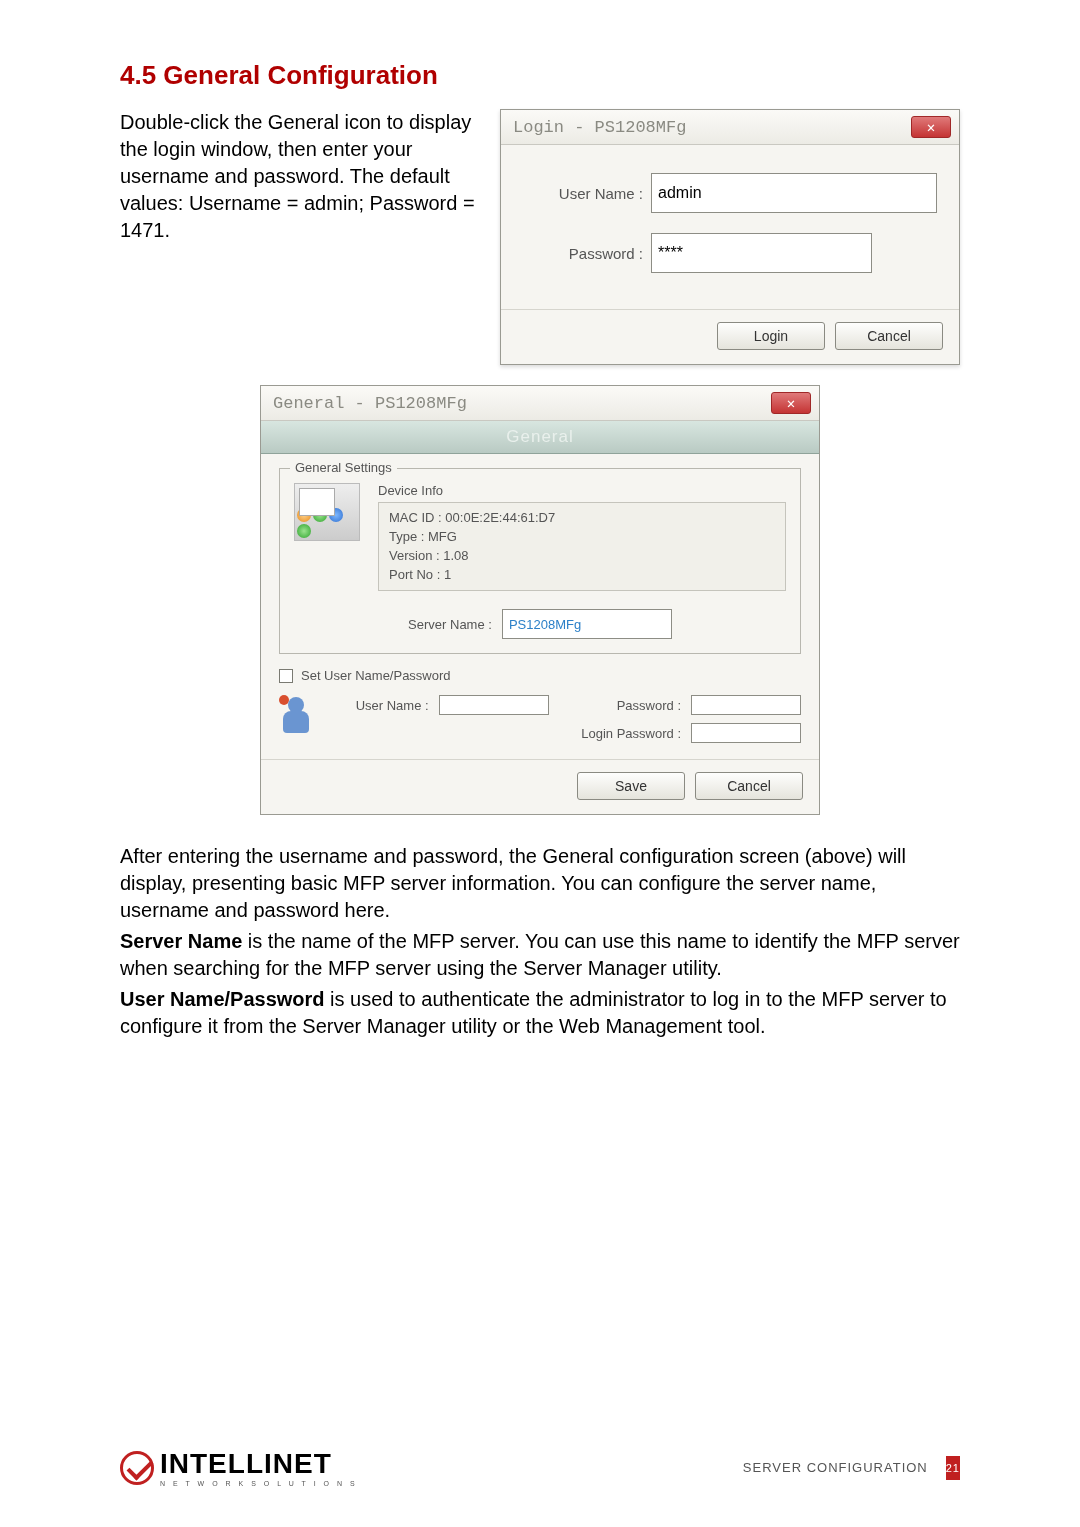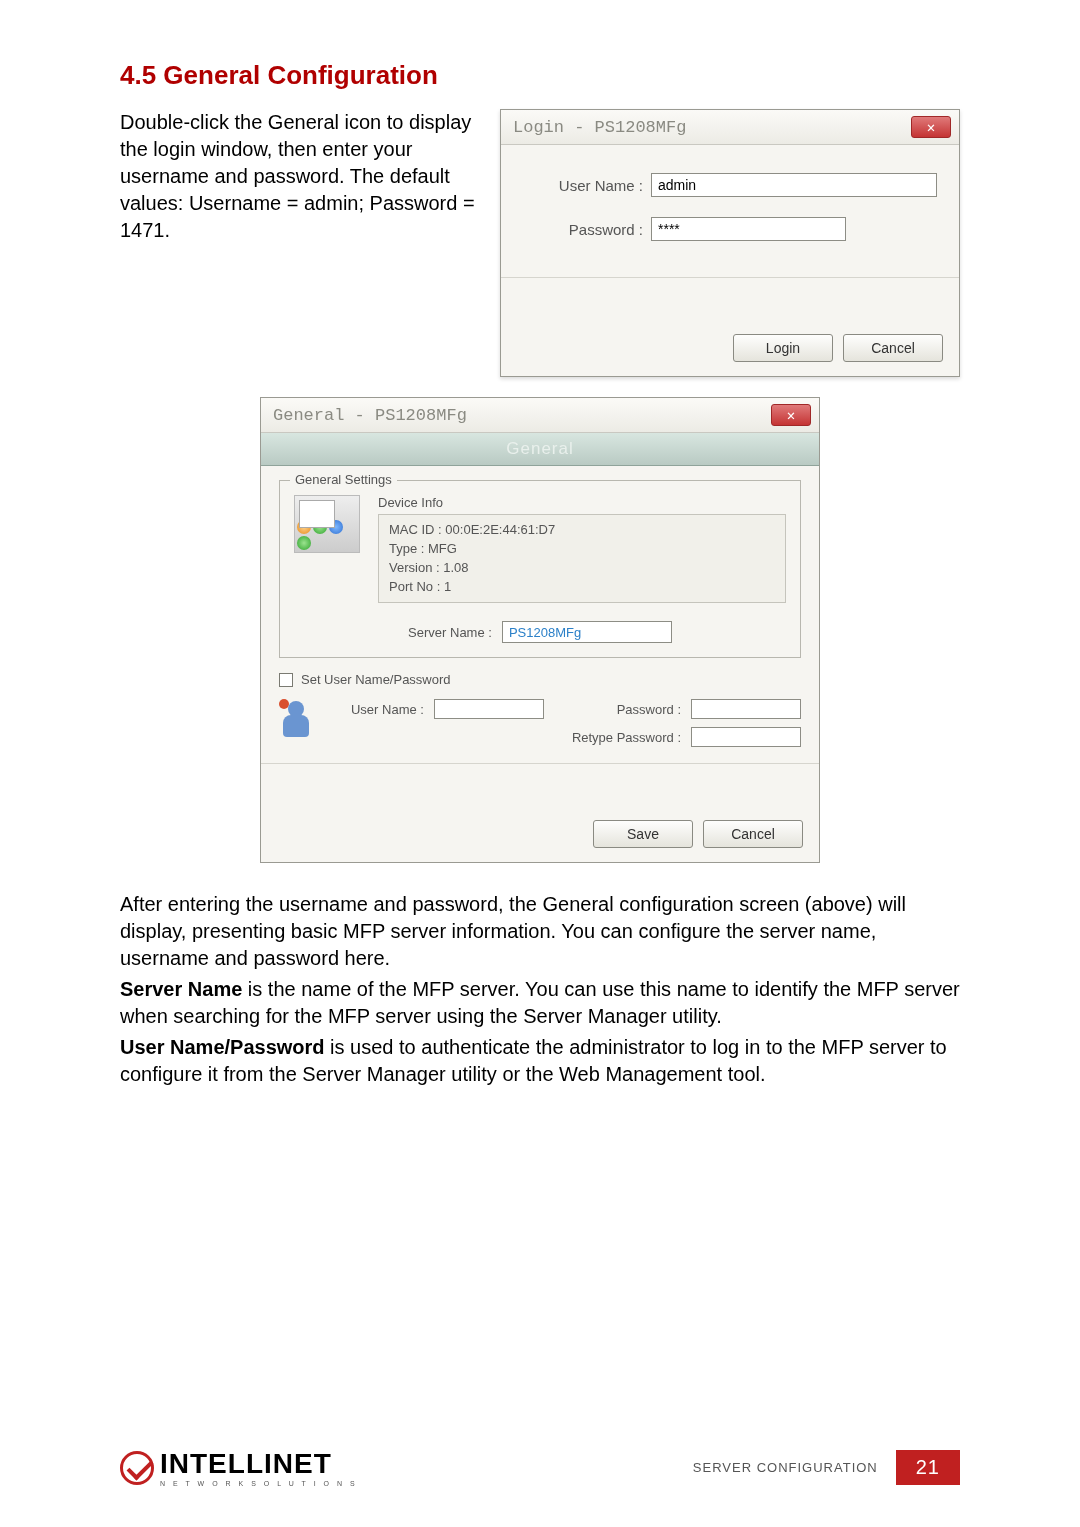--- a/index.html
+++ b/index.html
@@ -42,33 +42,32 @@
     background: linear-gradient(#e07a7a,#c43434);
     border: 1px solid #a02828;
     border-radius: 3px;
     display:flex;align-items:center;justify-content:center;
     color:#fff; font-weight:bold; font-size:14px;
   }
   .dlg-body { padding: 28px 22px 16px 22px; }
   .field-row { display:flex; align-items:center; margin-bottom:20px; gap:8px; }
   .field-label { width:120px; text-align:right; font-size:15px; color:#555; }
   .text-input {
-    flex:1; height:24px; border:1px solid #8d8d85;
-    background:#fff; font-size:14px; padding:2px 6px;
+    flex:1; height:40px; border:1px solid #8d8d85;
+    background:#fff; font-size:16px; padding:2px 6px;
     font-family: Tahoma, sans-serif;
   }
   .btn-row { display:flex; justify-content:flex-end; gap:10px; padding:12px 16px 14px 16px; border-top:1px solid #d6d5ce; }
   .win-btn {
-    width:100px; height:28px;
+    width:108px; height:28px;
     border:1px solid #8a8a82;
     background:linear-gradient(#fefefd,#e5e4dc);
     font-size:14px; color:#333;
     display:flex;align-items:center;justify-content:center;
     border-radius:3px;
-    margin-top:44px;
   }
   .general-dialog {
     width: 560px;
     margin: 0 auto 28px auto;
     border:1px solid #9a9a92;
     background:#f6f5f1;
     font-size:13px;
     color:#555;
   }
   .tabheader {
@@ -108,21 +107,21 @@
   .mini { width:14px;height:14px; border-radius:50%; }
   .mini.g{background:radial-gradient(#9be38f,#2da32b);}
   .mini.o{background:radial-gradient(#ffd18a,#e68a1a);}
   .mini.b{background:radial-gradient(#7eb8ff,#2f6fd0);}
   .devinfo-box {
     flex:1; border:1px solid #c5c4bc; padding:6px 10px; font-size:13px; line-height:1.45;
     background:#f1f0ea;
   }
   .devinfo-legend { font-size:13px; color:#555; margin-bottom:4px; }
   .sname-row { display:flex; justify-content:center; align-items:center; margin-top:18px; gap:10px; }
-  .sname-input { width:170px; height:22px; border:1px solid #8d8d85; background:#fff; font-size:13px; padding:2px 6px; color:#2c80c8; }
+  .sname-input { width:170px; height:30px; border:1px solid #8d8d85; background:#fff; font-size:13px; padding:2px 6px; color:#2c80c8; }
   .cred-row { display:flex; align-items:center; gap:8px; margin-top:10px; }
   .checkbox { width:14px;height:14px;border:1px solid #7a7a72;background:#fff; display:inline-block; }
   .cred-fields { margin-top:12px; display:flex; gap:20px; align-items:flex-start; }
   .user-icon { width:34px;height:44px; position:relative; }
   .user-icon .head{width:16px;height:16px;background:#6a95d1;border-radius:50%;position:absolute;top:2px;left:9px;}
   .user-icon .body{width:26px;height:22px;background:#6a95d1;border-radius:8px 8px 4px 4px;position:absolute;top:16px;left:4px;}
   .user-icon .dot{width:10px;height:10px;background:#d94f2e;border-radius:50%;position:absolute;top:0;left:0;}
   .cred-grid { flex:1; display:grid; grid-template-columns:auto 110px auto 110px; gap:8px 10px; align-items:center; font-size:13px; }
   .small-input { height:20px; border:1px solid #8d8d85; background:#fff; width:100%; }
   .cred-grid .span2 { grid-column: 1 / 3; text-align:right; }
@@ -132,21 +131,21 @@
     left:120px; right:120px; bottom:40px;
     display:flex; justify-content:space-between; align-items:center;
   }
   .logo { display:flex; align-items:center; gap:6px; }
   .logo-mark { width:34px;height:34px;border:3px solid #c02020;border-radius:50%; position:relative; }
   .logo-mark::after{content:"";position:absolute;width:20px;height:10px;border-left:4px solid #c02020;border-bottom:4px solid #c02020;transform:rotate(-45deg);top:6px;left:5px;}
   .logo-text { font-family: Arial, sans-serif; }
   .logo-text .big{font-size:28px;font-weight:900;letter-spacing:1px;}
   .logo-text .small{font-size:7px;letter-spacing:3px;color:#555;}
   .page-meta { display:flex; align-items:center; gap:18px; font-size:13px; color:#555; letter-spacing:1px; }
-  .page-num { background:#c02020;color:#fff;padding:6px 20px;font-size:20px; }
+  .page-num { background:#c02020;color:#fff;padding:6px 0;font-size:11px; }
   b { font-weight:bold; }
 </style>
 </head>
 <body>
 
 <div class="heading">4.5  General Configuration</div>
 
 <div class="intro-row">
   <div class="intro-text">Double-click the General icon to display the login window, then enter your username and password. The default values: Username = admin; Password = 1471.</div>
 
@@ -213,21 +212,21 @@
         <span class="dot"></span>
           <span class="head"></span>
           <span class="body"></span>
       </div>
       <div class="cred-grid">
         <span style="text-align:right">User Name :</span>
         <input class="small-input" style="">
         <span style="text-align:right">Password :</span>
         <input class="small-input" style="">
         <span class="span2"></span>
-        <span style="text-align:right">Retype Password :</span>
+        <span style="text-align:right">Login Password :</span>
         <input class="small-input" style="">
       </div>
     </div>
   </div>
   <div class="btn-row">
     <div class="win-btn">Save</div>
     <div class="win-btn">Cancel</div>
   </div>
 </div>
 

